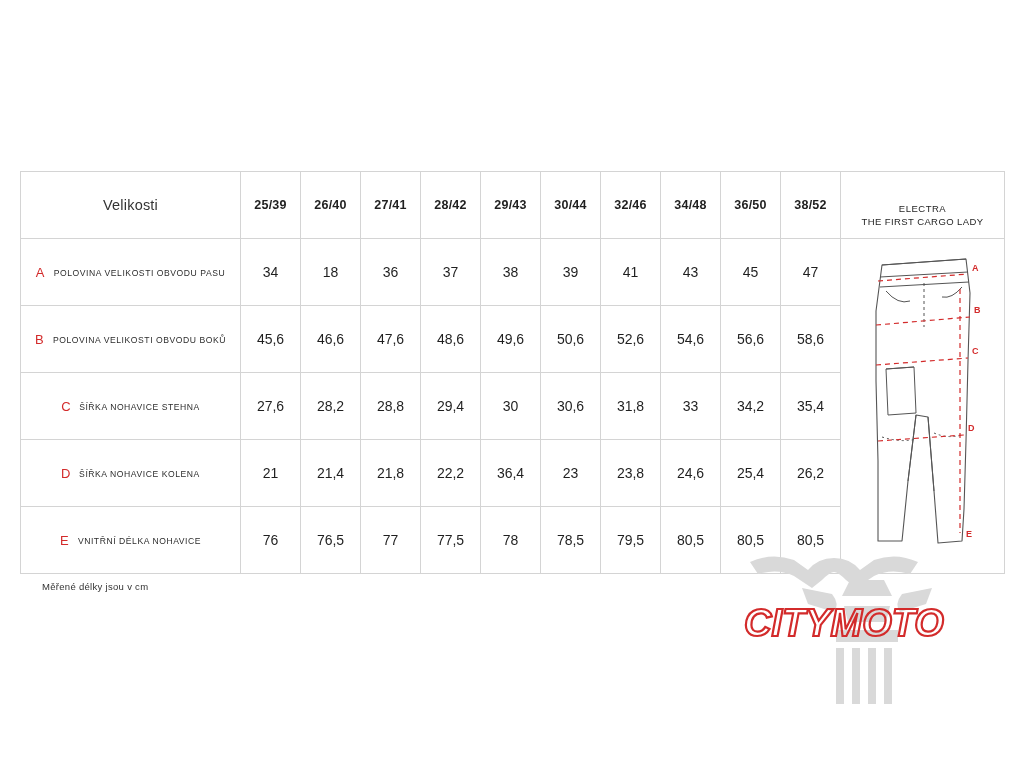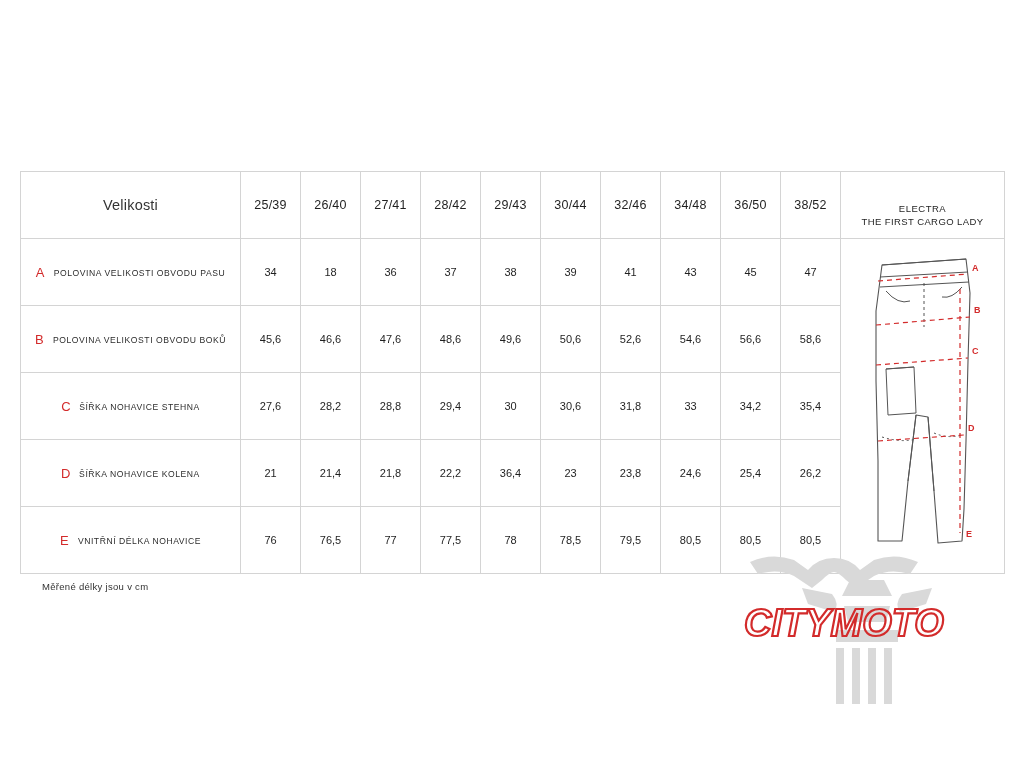--- a/index.html
+++ b/index.html
@@ -47,21 +47,21 @@
 
   .tbl-title {
     text-align: left;
     padding-left: 26px;
     font-size: 14.5px;
     color: #333;
     letter-spacing: .2px;
   }
   .size-head {
     font-size: 12.5px;
-    font-weight: normal;
+    font-weight: bold;
     color: #1f1f1f;
     letter-spacing: .2px;
     margin-left: 41px;
   }
   .row-letter {
     color: #d32b2b;
     font-size: 13px;
     font-weight: normal;
     display: inline-block;
     width: 18px;
@@ -74,21 +74,21 @@
     margin-top: 20px;
   }
   .row-label-text {
     font-size: 8.6px;
     letter-spacing: .55px;
     color: #2c2c2c;
     text-transform: uppercase;
     vertical-align: middle;
   }
   .val {
-    font-size: 11px;
+    font-size: 14px;
     color: #1f1f1f;
   }
 
   
   .img-cell {
     position: relative;
     padding: 0;
     text-align: center;
     vertical-align: top;
   }

